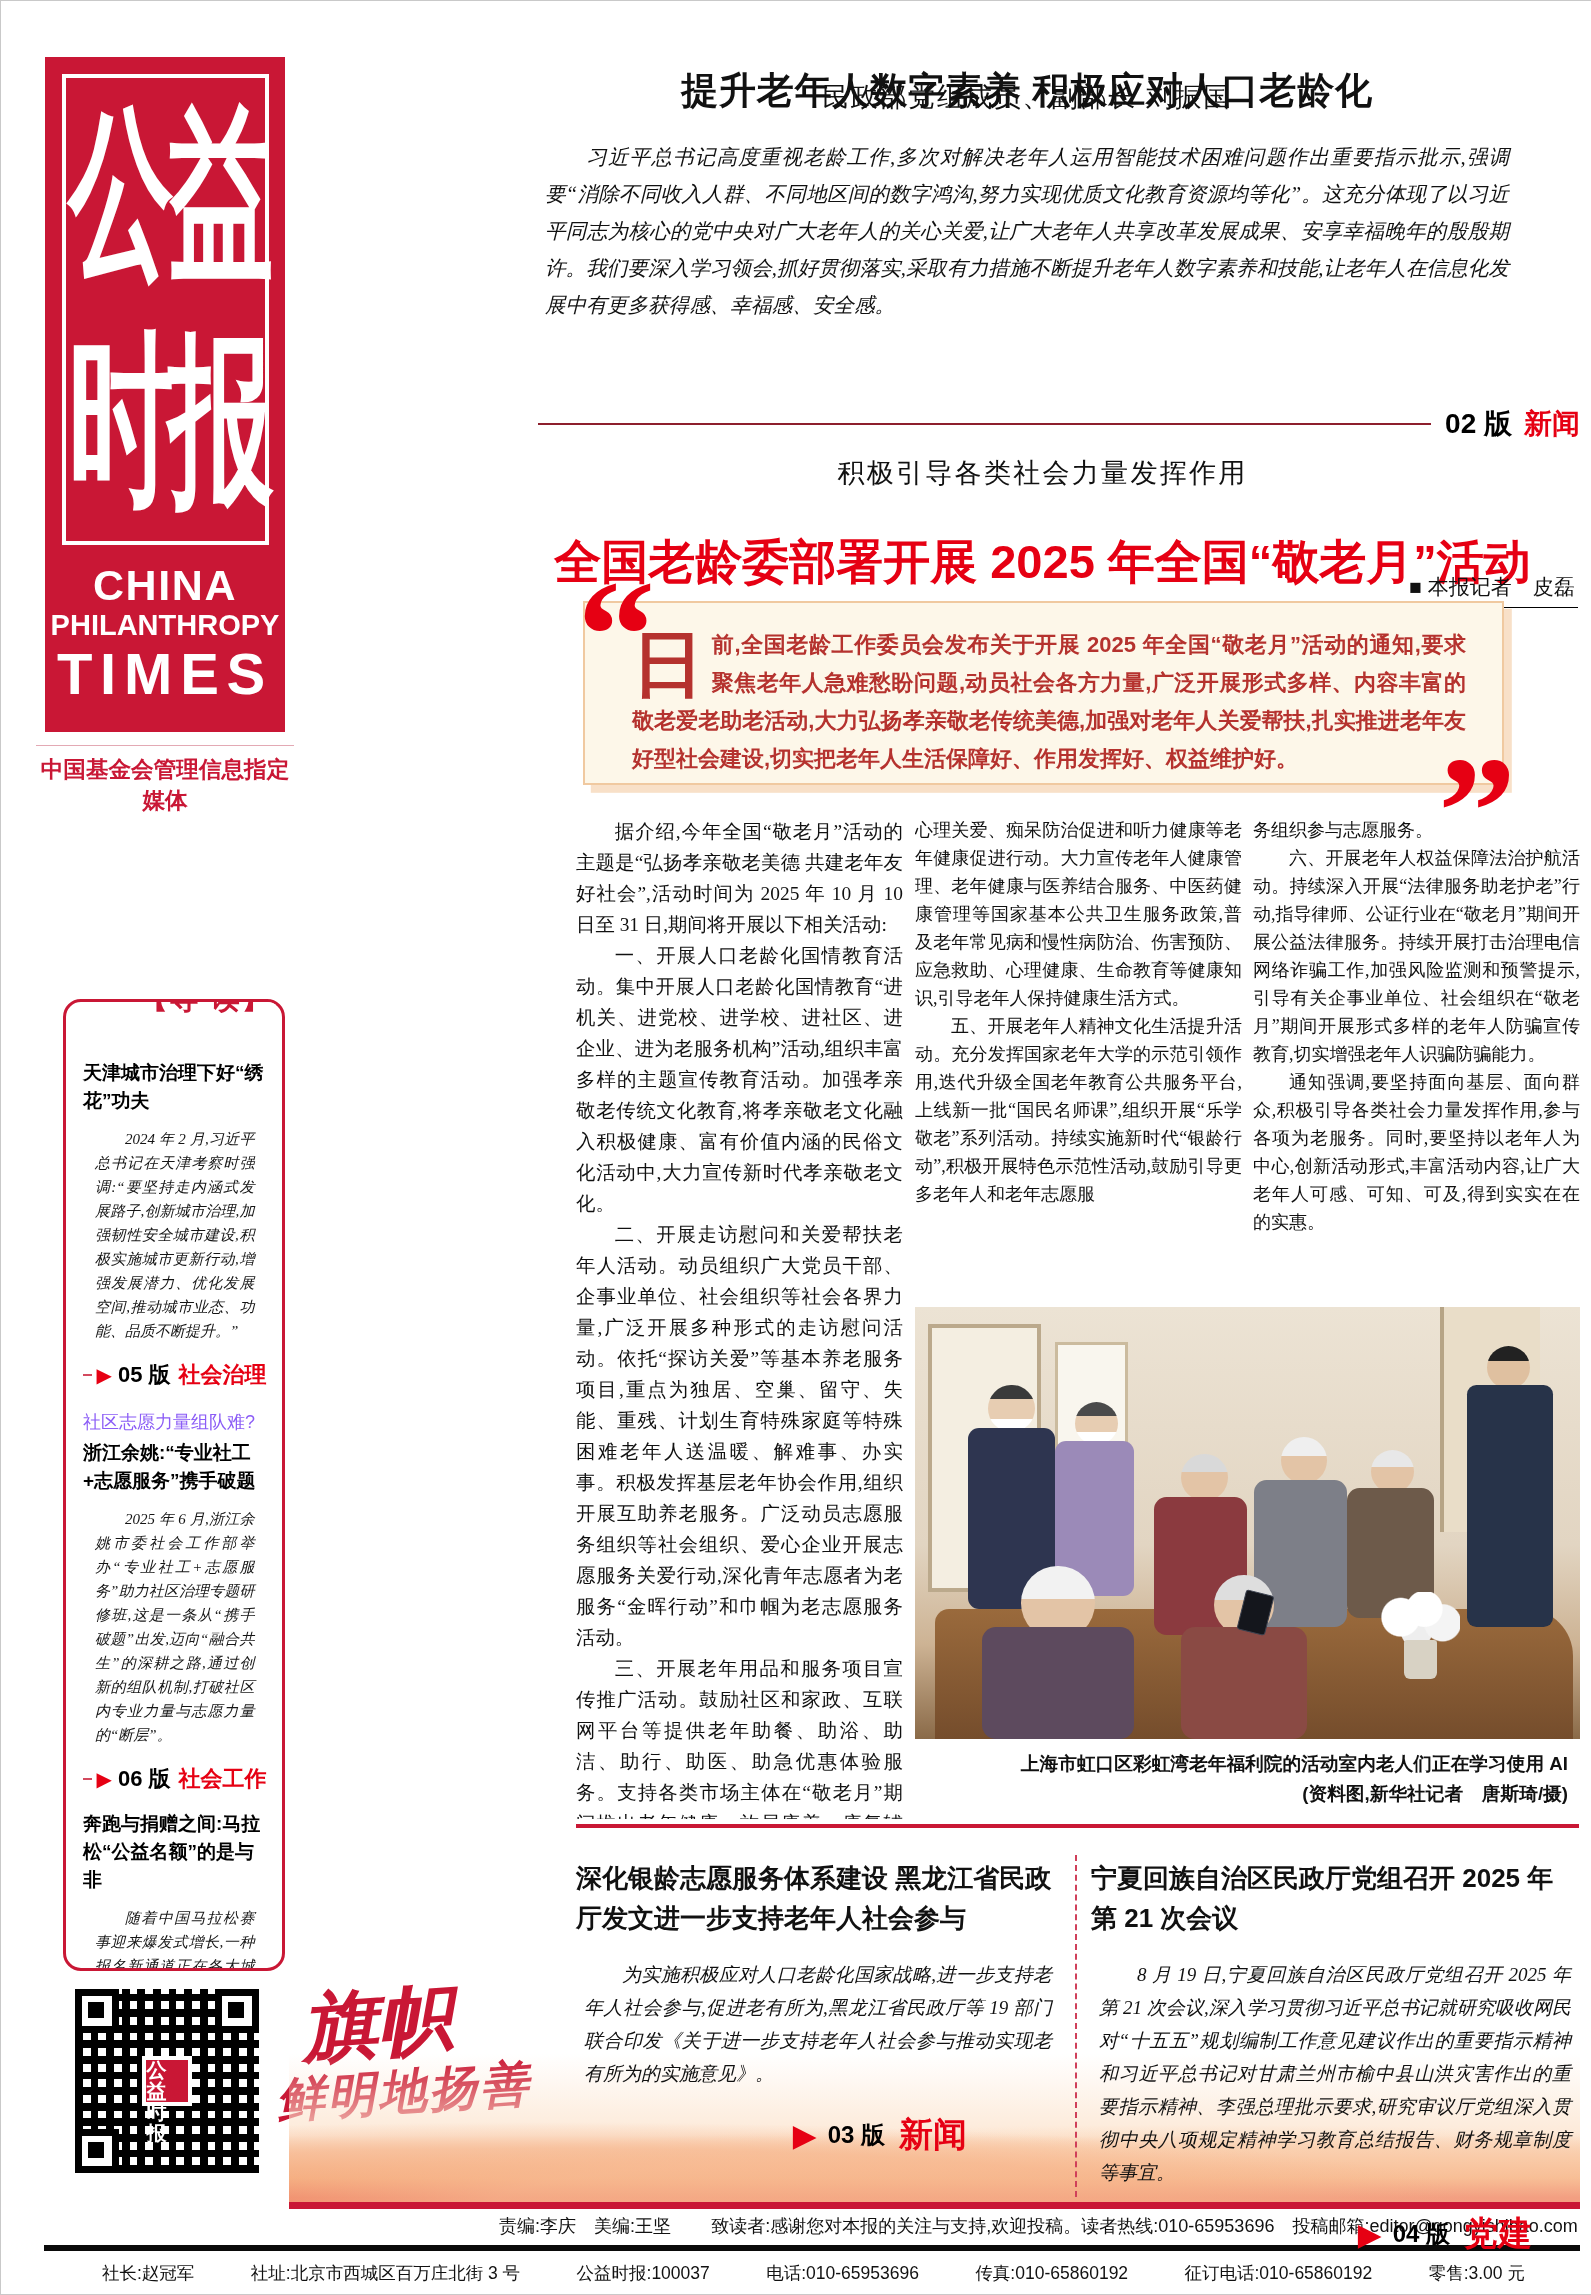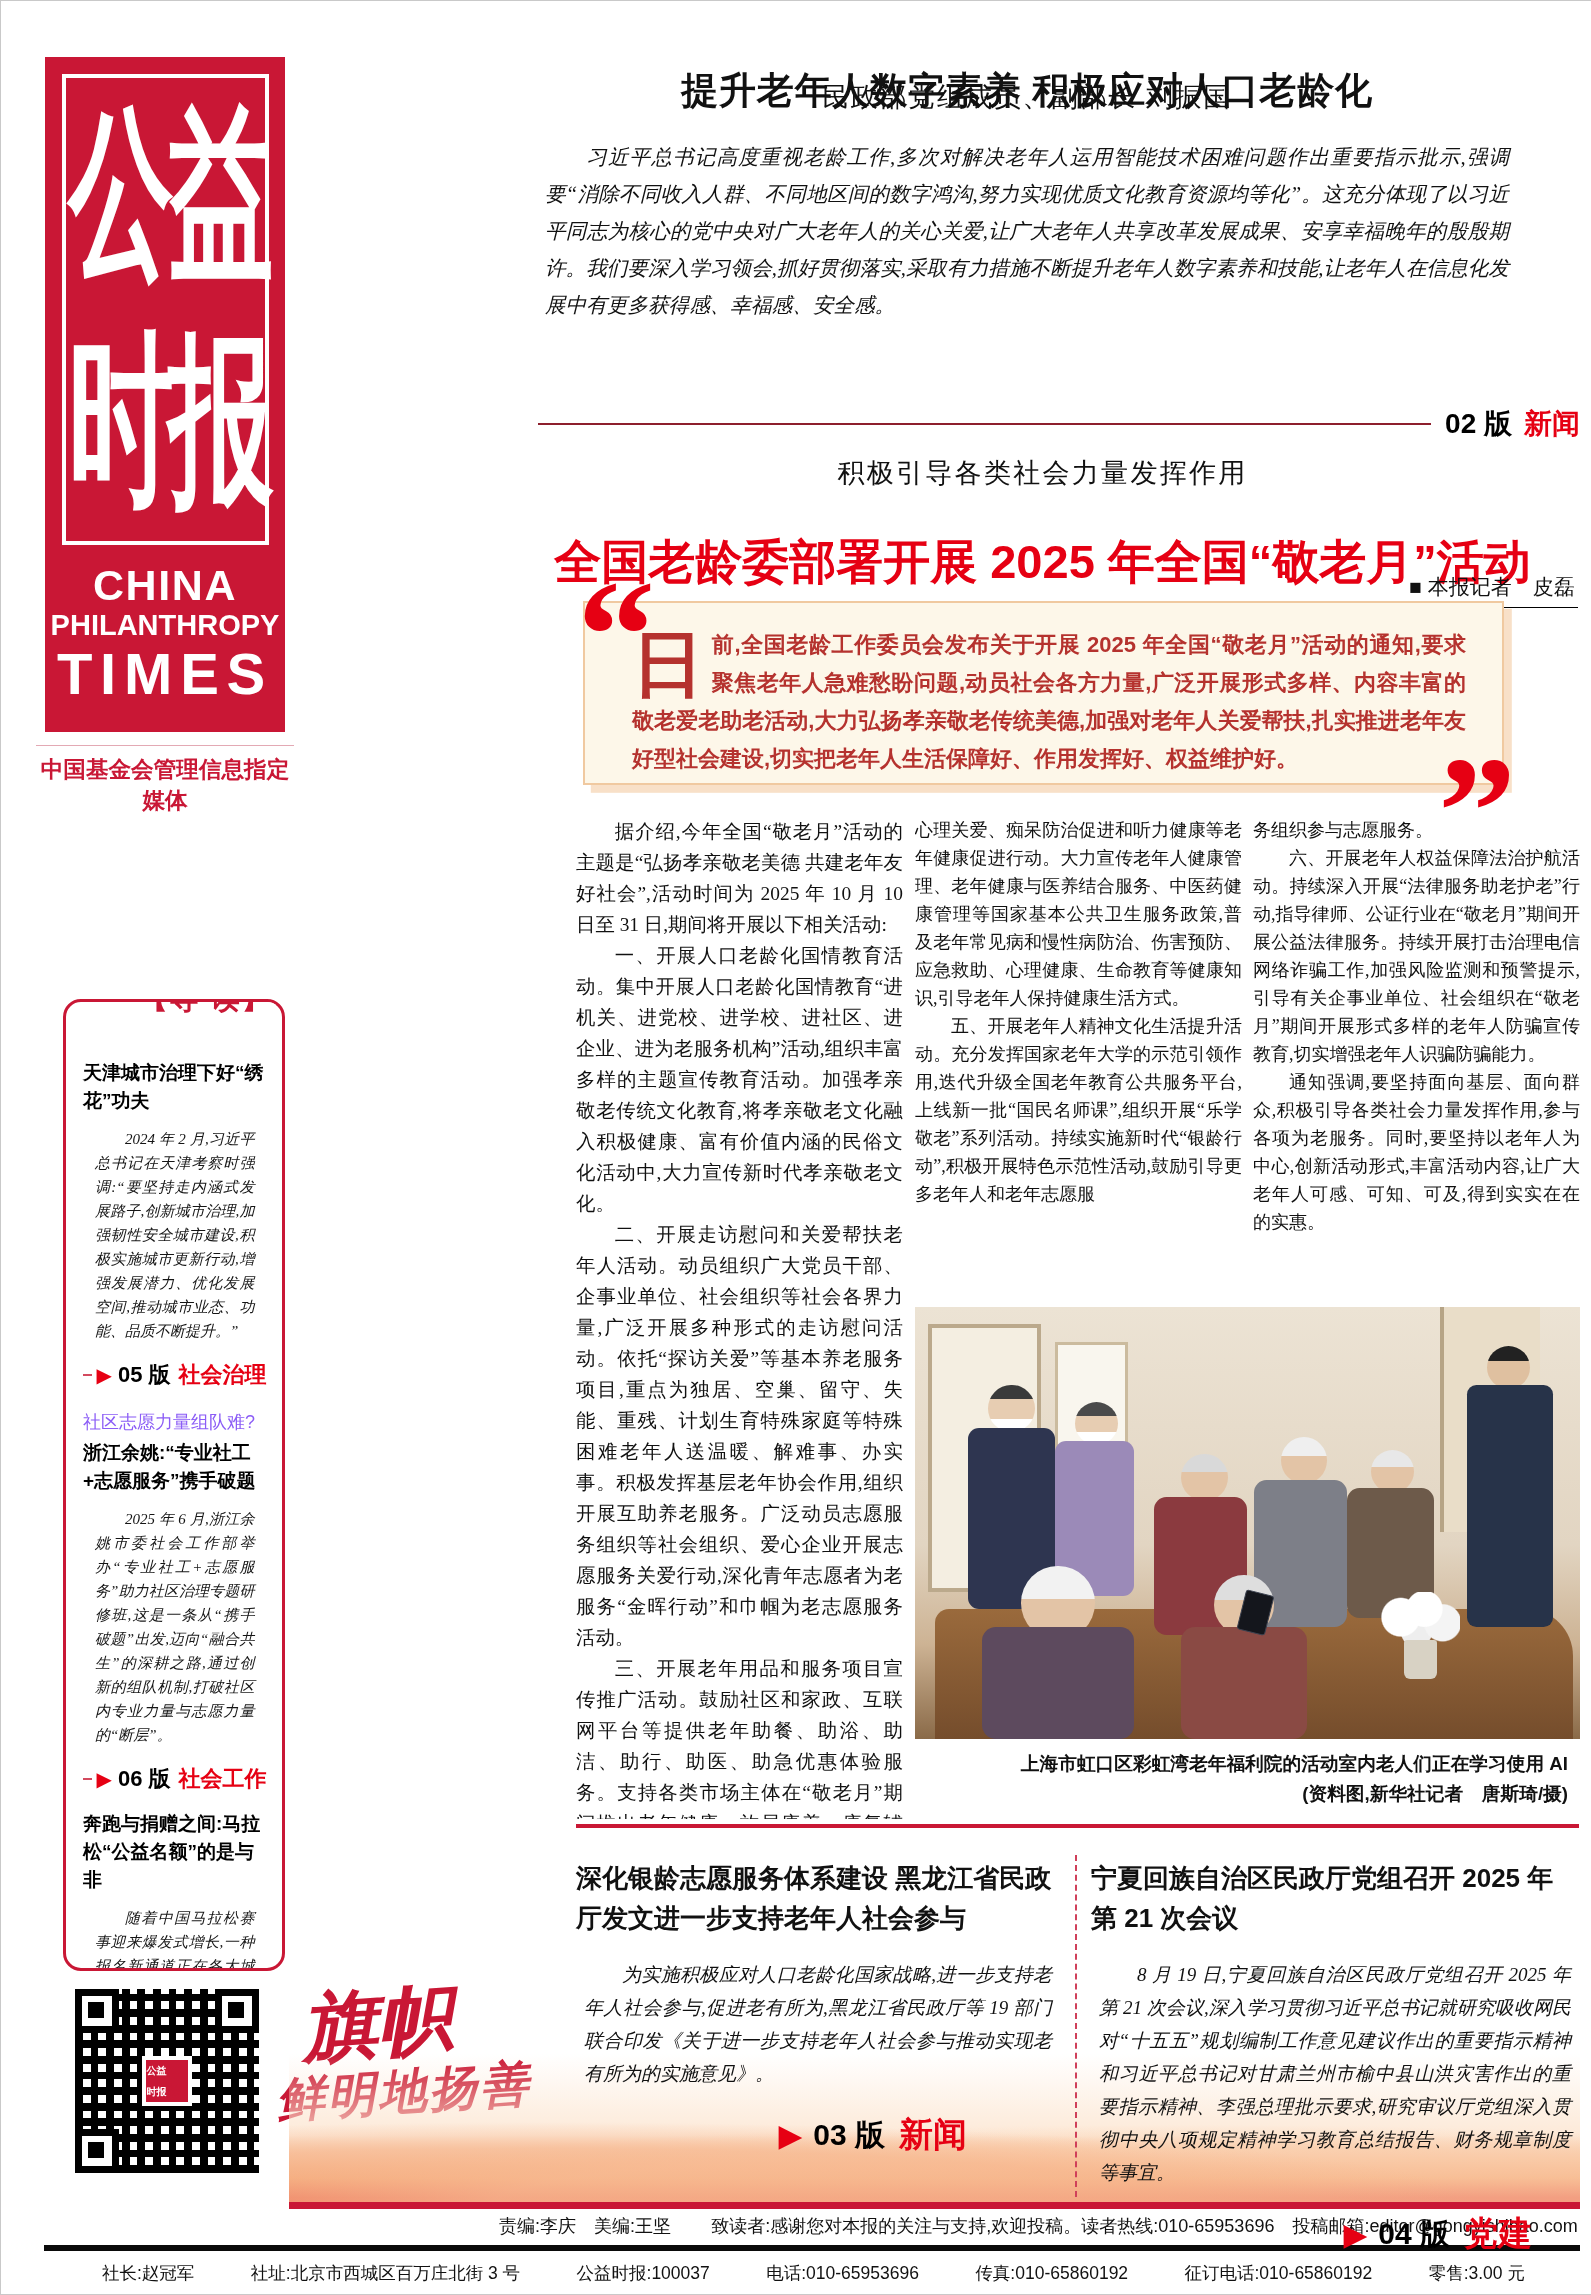--- a/index.html
+++ b/index.html
@@ -55,21 +55,21 @@
   
   .qr{position:absolute;left:74px;top:1988px;width:184px;height:184px;background:
       repeating-linear-gradient(0deg,#000 0 7.8px,transparent 7.8px 15.6px),
       repeating-linear-gradient(90deg,#000 0 7.8px,#fff 7.8px 15.6px);}
   .qr .finder{position:absolute;width:44px;height:44px;background:#fff;border:7.8px solid #000;box-sizing:border-box;}
   .qr .finder::after{content:"";position:absolute;left:6.2px;top:6.2px;width:15.6px;height:15.6px;background:#000;}
   .qr .f1{left:0;top:0;} .qr .f2{right:0;top:0;} .qr .f3{left:0;bottom:0;}
   .qr .center-logo{position:absolute;left:67px;top:67px;width:50px;height:50px;background:#fff;
        display:flex;align-items:center;justify-content:center;}
   .qr .center-logo b{width:42px;height:42px;background:var(--brand_red);color:#fff;display:grid;
-       grid-template-columns:1fr 1fr;font-size:10px;font-family:var(--serif);line-height:21px;text-align:center;}
+       grid-template-columns:1fr 1fr;font-size:20px;font-family:var(--serif);line-height:21px;text-align:center;}
   .calligraphy{position:absolute;left:274px;top:1981px;width:288px;height:194px;color:var(--brand_red);
        font-family:var(--serif);font-style:italic;font-weight:bold;transform:rotate(-4deg);}
   .calligraphy .c1{font-size:75px;line-height:78px;margin-left:31px;}
   .calligraphy .c2{font-size:48px;line-height:62px;letter-spacing:3.1px;}
 
   
   .top-title{position:absolute;left:544px;top:40px;width:964px;text-align:center;
              font-family:var(--sans);font-weight:900;font-size:37px;letter-spacing:0.8px;}
   .top-author{position:absolute;left:544px;top:78px;width:964px;text-align:center;
               font-family:var(--sans);font-size:27px;letter-spacing:1.6px;}
@@ -159,21 +159,21 @@
   .bottom-article{position:absolute;top:1857px;}
   .ba-left{left:575px;width:484px;}
   .ba-right{left:1090px;width:488px;}
   .ba-title{font-family:var(--sans);font-weight:900;font-size:26px;line-height:40px;margin:0 0 20px 0;}
   .ba-body{font-family:var(--serif);font-style:italic;font-size:19px;line-height:33px;
            text-align:justify;margin:8px;text-indent:2em;}
   .ba-jump{display:flex;align-items:center;justify-content:flex-end;margin-top:22px;position:relative;z-index:2;}
   .ba-left .ba-jump{margin-right:93px;}
   .ba-right .ba-jump{margin-right:47px;}
   .ba-jump .tri{color:var(--bright_red);font-family:var(--sans);font-size:31px;margin-right:11px;line-height:1;}
-  .ba-jump .pg{font-family:var(--sans);font-weight:bold;font-size:30px;color:#000;margin-right:14px;}
+  .ba-jump .pg{font-family:var(--sans);font-weight:bold;font-size:24px;color:#000;margin-right:14px;}
   .ba-jump .sec{font-family:var(--sans);font-weight:900;font-size:34px;color:var(--bright_red);}
   .dash-divider{position:absolute;left:1074px;top:1854px;height:342px;border-left:2.3px dashed #d0405a;}
 
   
   .editors{position:absolute;left:498px;top:2213px;font-family:var(--sans);font-size:18px;}
   .readers{position:absolute;right:13.2px;top:2213px;font-family:var(--sans);font-size:18px;}
   .black-rule{position:absolute;left:43px;top:2244px;width:1536px;height:6.2px;background:#0a0a0a;}
   .info-row{position:absolute;left:101px;top:2260px;width:1423px;display:flex;justify-content:space-between;
             font-family:var(--sans);font-size:17.5px;}
 </style>

